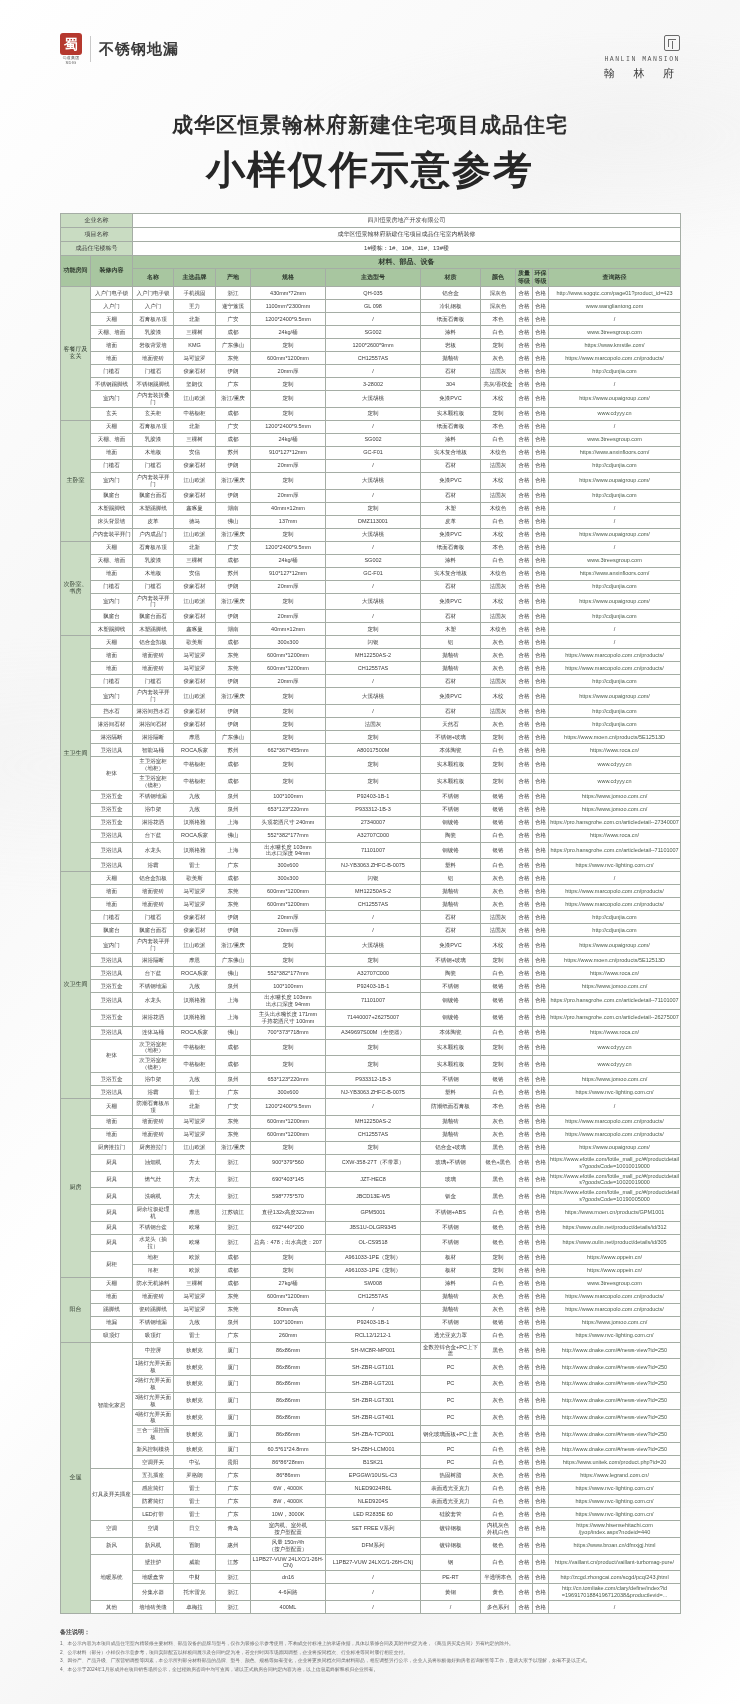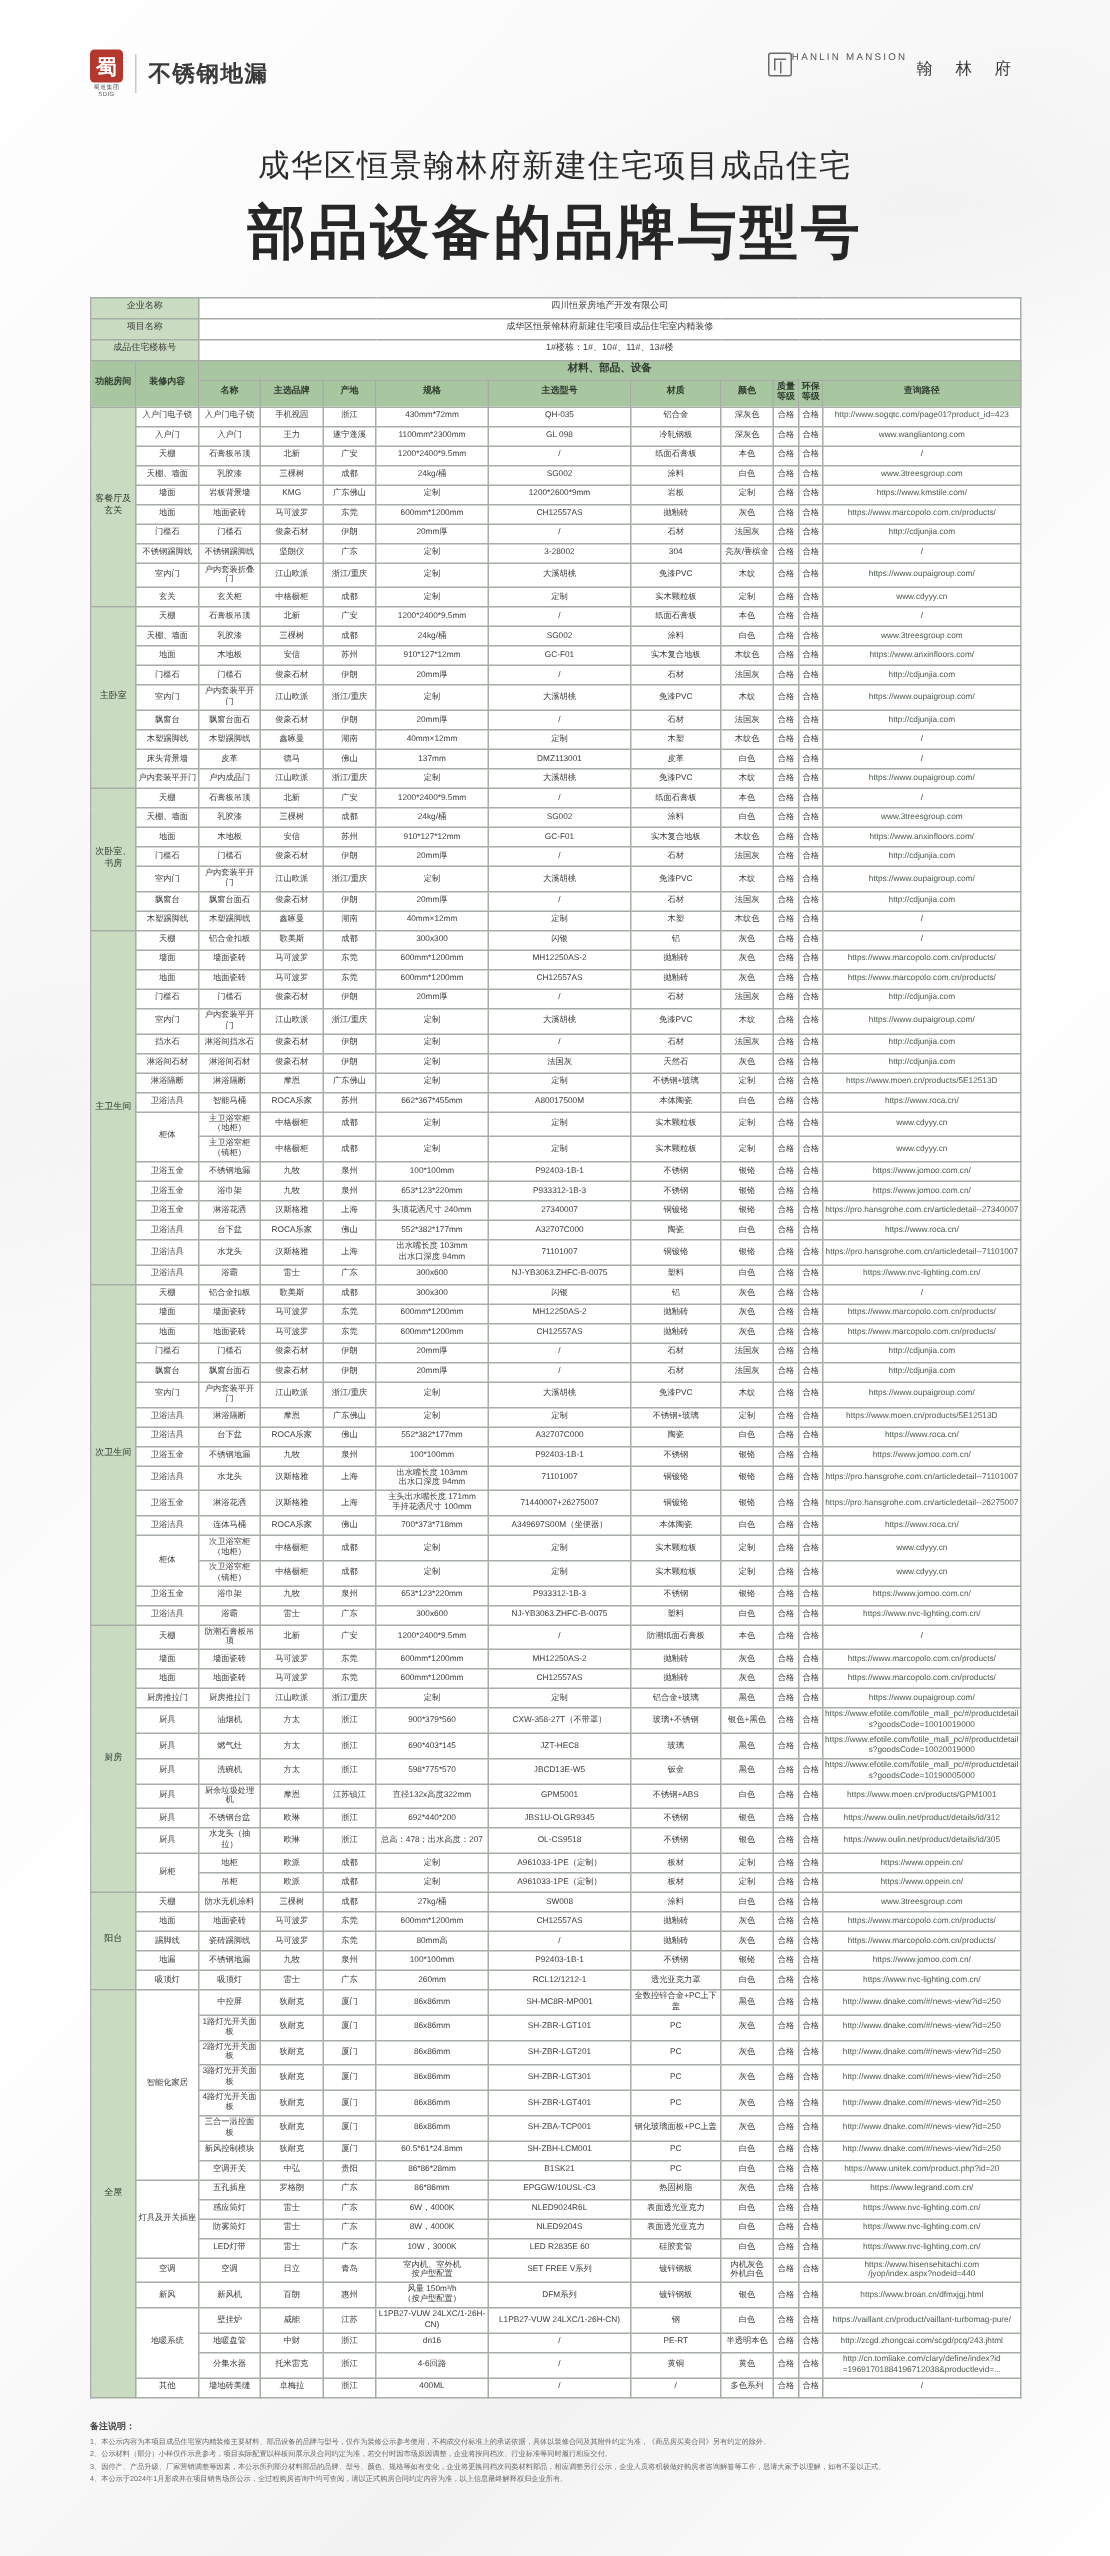--- a/index.html
+++ b/index.html
@@ -20,31 +20,31 @@
 
   
   .brandbar { display:flex; justify-content:space-between; align-items:flex-start; padding-top:33px; }
   .brand-left { display:flex; align-items:center; gap:8px; }
   .sdig { display:flex; flex-direction:column; align-items:center; }
   .sdig-mark { width:22px; height:22px; background:#b5382e; border-radius:3px; color:#fff;
     font-size:14px; font-weight:bold; display:flex; align-items:center; justify-content:center; line-height:1; }
   .sdig-sub { font-size:4px; color:#555; margin-top:1px; letter-spacing:.3px; text-align:center; line-height:1.2; }
   .brand-divider { width:1px; height:26px; background:#c9c9c9; }
   .brand-cn { font-size:15px; font-weight:bold; color:#3a3a3a; letter-spacing:1px; }
-  .brand-right { display:flex; flex-direction:row; align-items:flex-start; margin-top:2px; }
+  .brand-right { display:flex; flex-direction:column; align-items:flex-end; margin-top:2px;font-family:Liberation Mono, monospace; }
   .hm-mark { width:16px; height:16px; border:1px solid #6a6a6a; border-radius:2px; position:relative; margin-bottom:5px; }
   .hm-mark:before { content:""; position:absolute; left:3px; right:3px; top:3px; height:1px; background:#6a6a6a; }
   .hm-mark:after { content:""; position:absolute; left:3px; top:3px; bottom:3px; width:1px; background:#6a6a6a;
     box-shadow:4px 2px 0 0 #6a6a6a; }
   .hm-en { font-size:6.5px; color:#555; letter-spacing:1.5px; }
   .hm-cn { font-size:11px; color:#3a3a3a; letter-spacing:6px; margin-top:3px; text-indent:6px; }
 
   
   .titles { text-align:center; margin-top:30px; }
-  .title-sub { font-size:21px; font-weight:normal; color:#2d2d2d; letter-spacing:1px; }
+  .title-sub { font-size:21px; font-weight:bold; color:#2d2d2d; letter-spacing:1px; }
   .title-main { font-size:39px; font-weight:bold; color:#262626; letter-spacing:2px; margin-top:4px; }
 
   
   .tbl-wrap { margin-top:16px; }
   table { width:620px; border-collapse:collapse; table-layout:fixed; }
   td,th { border:1px solid #a9aFA9; border:1px solid #a5ada5; font-weight:normal;
     font-size:5.5px; line-height:1.25; text-align:center; vertical-align:middle;
     padding:1px 1px; word-break:break-all; white-space:pre-line; color:#3b3b3b; }
   .info-label { background:#c9dcc2; width:72px; font-size:6px; }
   .info-value { font-size:6px; }
@@ -80,21 +80,21 @@
     </div>
     <div class="brand-right">
       <div class="hm-mark"></div>
       <div class="hm-en">HANLIN MANSION</div>
       <div class="hm-cn">翰 林 府</div>
     </div>
   </div>
 
   <div class="titles">
     <div class="title-sub">成华区恒景翰林府新建住宅项目成品住宅</div>
-    <div class="title-main">部品设备的品牌与型号</div>
+    <div class="title-main">小样仅作示意参考</div>
   </div>
 
   <div class="tbl-wrap">
     <table>
       <colgroup>
         <col style="width:30px">
           <col style="width:42px">
           <col style="width:41px">
           <col style="width:42px">
         <col style="width:35px">

